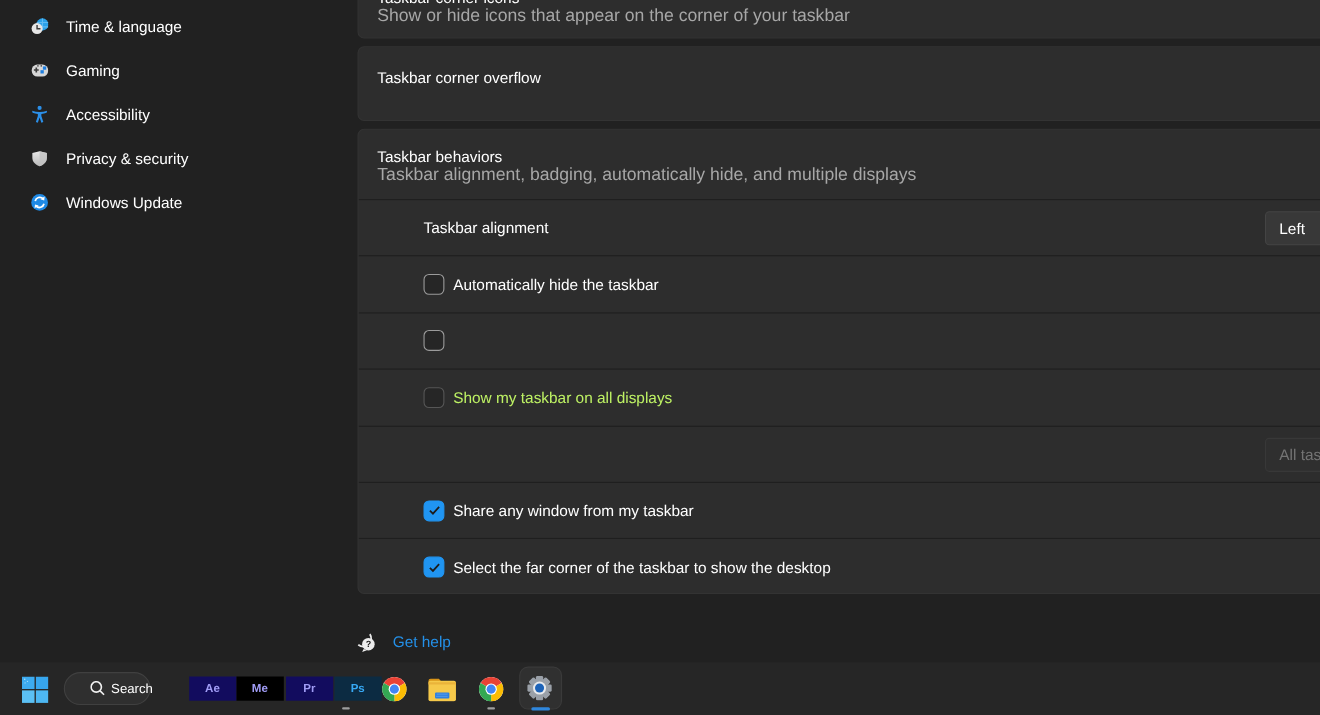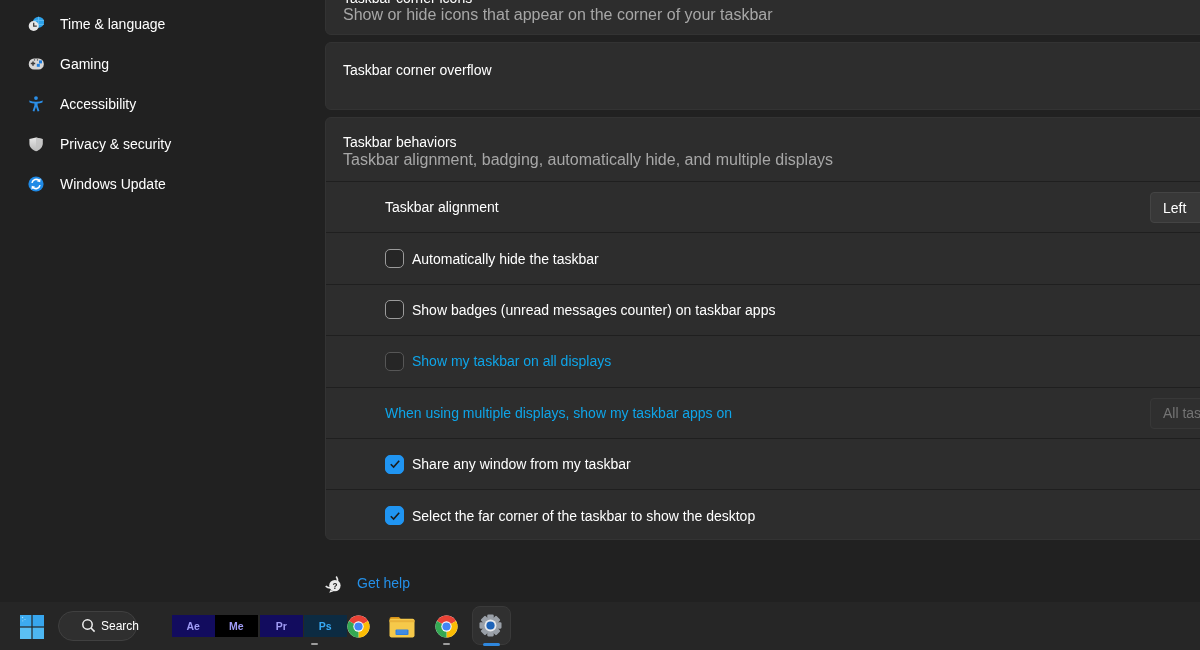--- a/index.html
+++ b/index.html
@@ -12,21 +12,21 @@
   .nav-item .lbl { position:absolute; left:60px; top:50%; transform:translateY(-50%);
     color:#ffffff; font-size:14px; white-space:nowrap; }
   
   .card { position:absolute; left:325px; width:885px; background:#2d2d2d;
     border:1px solid #333333; border-radius:6px; overflow:hidden; }
   .card .t { color:#ffffff; font-size:14px; line-height:20px; }
   .card .s { color:#a7a7a7; font-size:16px; line-height:16px; }
   .row { height:51.4px; border-top:1px solid #1f1f1f; position:relative;
     display:flex; align-items:center; padding-left:59px; }
   .row .txt { color:#ffffff; font-size:14px; }
-  .row.dis .txt { color:#0ea5e9; }
+  .row.dis .txt { color:#bef264; }
   .cb { width:19px; height:19px; border:1px solid #9b9b9b; border-radius:5px;
     background:#262626; margin-right:8px; flex:none; }
   .cb.dis { border-color:#565656; }
   .cb.on { background:#2095f2; border-color:#2095f2; display:flex; align-items:center; justify-content:center; }
   .btn { position:absolute; left:824px; top:10px; height:31px; width:120px;
     background:#383838; border:1px solid #444444; border-radius:4px;
     color:#ffffff; font-size:14px; display:flex; align-items:center; padding-left:12px; }
   .btn.dis { background:#2f2f2f; border-color:#383838; color:#747474; }
   
   #taskbar { position:absolute; left:0; top:602px; width:1200px; height:48px; background:#262626; }
@@ -105,28 +105,26 @@
     <div class="row">
       <div class="txt">Taskbar alignment</div>
       <div class="btn">Left</div>
     </div>
     <div class="row">
       <div class="cb"></div>
         <div class="txt">Automatically hide the taskbar</div>
     </div>
     <div class="row">
       <div class="cb"></div>
-        <div class="txt">Show badges (unread messages counter) on taskbar apps</div>
     </div>
     <div class="row dis">
       <div class="cb dis"></div>
         <div class="txt">Show my taskbar on all displays</div>
     </div>
     <div class="row dis">
-      <div class="txt">When using multiple displays, show my taskbar apps on</div>
       <div class="btn dis">All taskbars</div>
     </div>
     <div class="row">
       <div class="cb on">
           <svg width="14" height="14" viewBox="0 0 14 14">
             <path d="M2.8 7.2 L5.6 10 L11.2 3.8" stroke="#1c1c1c" stroke-width="1.6" fill="none"></path>
           </svg>
         </div>
       <div class="txt">Share any window from my taskbar</div>
     </div>

